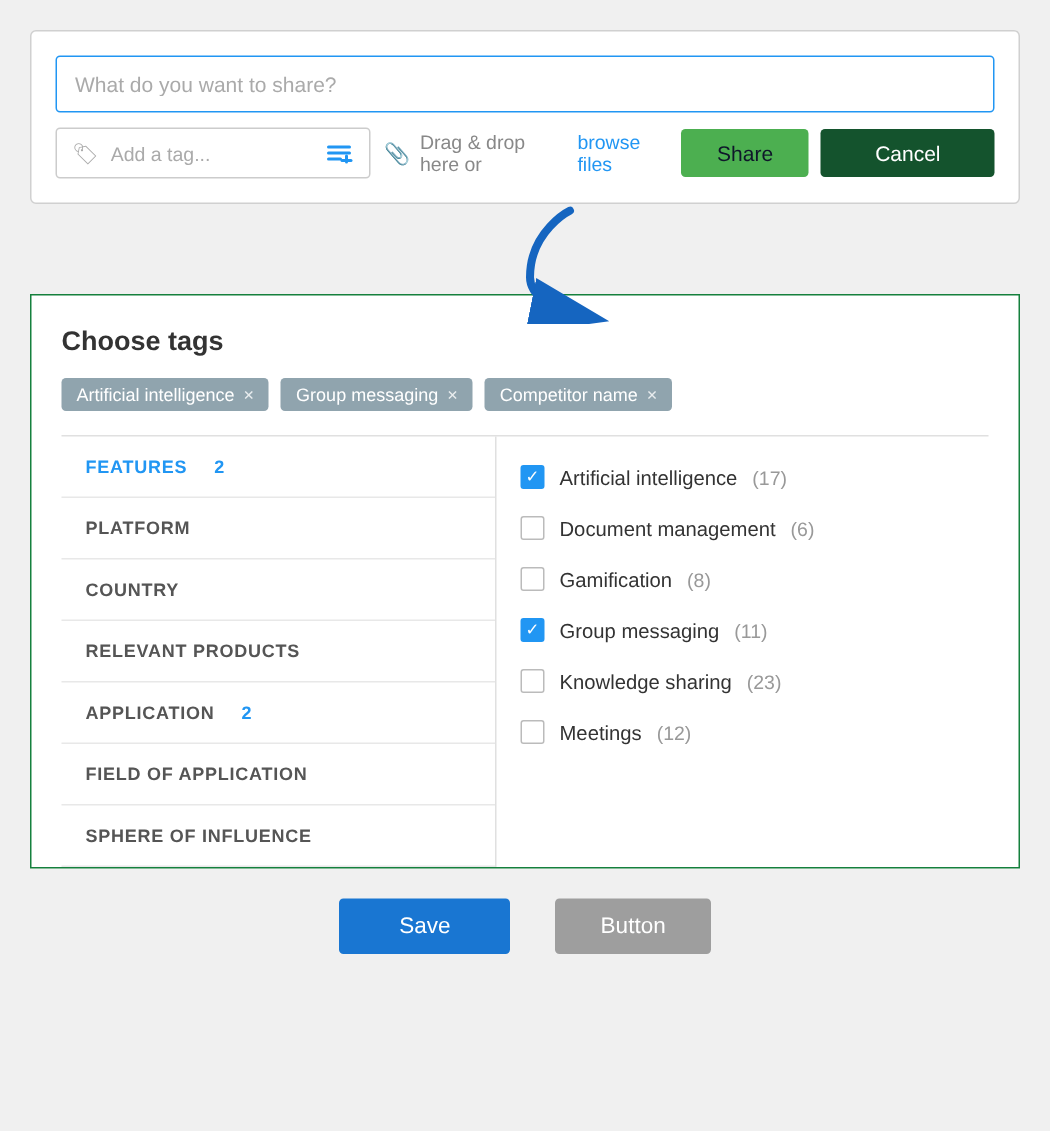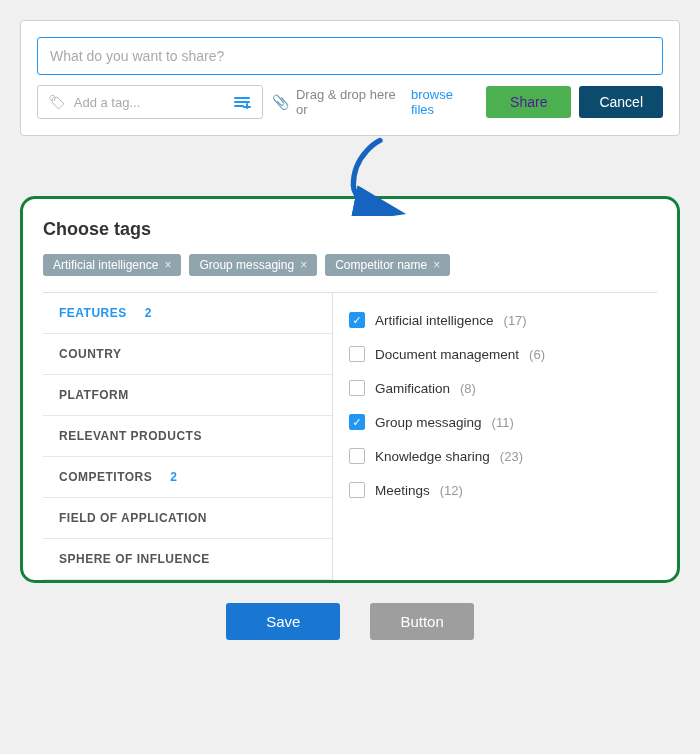--- a/index.html
+++ b/index.html
@@ -91,55 +91,55 @@
       cursor: pointer;
       text-decoration: none;
     }
     .action-buttons {
       display: flex;
       gap: 8px;
       flex-shrink: 0;
     }
     .btn-share {
       background: #4caf50;
-      color: #4c1d95;
+      color: #0f172a;
       border: none;
       border-radius: 3px;
       padding: 8px 24px;
       font-size: 14px;
       cursor: pointer;
     }
     .btn-cancel {
-      background: #0c4a6e;
+      background: #14532d;
       color: #fff;
       border: none;
       border-radius: 3px;
-      padding: 8px 20px;
+      padding: 8px 36px;
       font-size: 14px;
       cursor: pointer;
     }
 
     
     .arrow-container {
       display: flex;
       justify-content: center;
       margin: 0 0 -10px 60px;
       height: 70px;
       position: relative;
     }
     .arrow-svg {
       width: 80px;
       height: 80px;
     }
 
     
     .tags-panel {
       background: #fff;
-      border: 3px solid #15803d;
-      border-radius: 15px;
+      border: 1px solid #15803d;
+      border-radius: 0;
       padding: 20px 20px 0 20px;
     }
     .tags-panel-title {
       font-size: 18px;
       font-weight: 600;
       color: #333;
       margin-bottom: 14px;
     }
     .selected-tags {
       display: flex;
@@ -322,30 +322,30 @@
     </div>
 
     <div class="tag-filter-area">
 
       <div class="filter-categories">
         <div class="filter-cat-item active">
           <span>FEATURES</span>
           <span class="filter-cat-count">2</span>
         </div>
         <div class="filter-cat-item">
+          <span>PLATFORM</span>
+        </div>
+        <div class="filter-cat-item">
           <span>COUNTRY</span>
         </div>
         <div class="filter-cat-item">
-          <span>PLATFORM</span>
-        </div>
-        <div class="filter-cat-item">
           <span>RELEVANT PRODUCTS</span>
         </div>
         <div class="filter-cat-item">
-          <span>COMPETITORS</span>
+          <span>APPLICATION</span>
           <span class="filter-cat-count">2</span>
         </div>
         <div class="filter-cat-item">
           <span>FIELD OF APPLICATION</span>
         </div>
         <div class="filter-cat-item">
           <span>SPHERE OF INFLUENCE</span>
         </div>
       </div>
 

